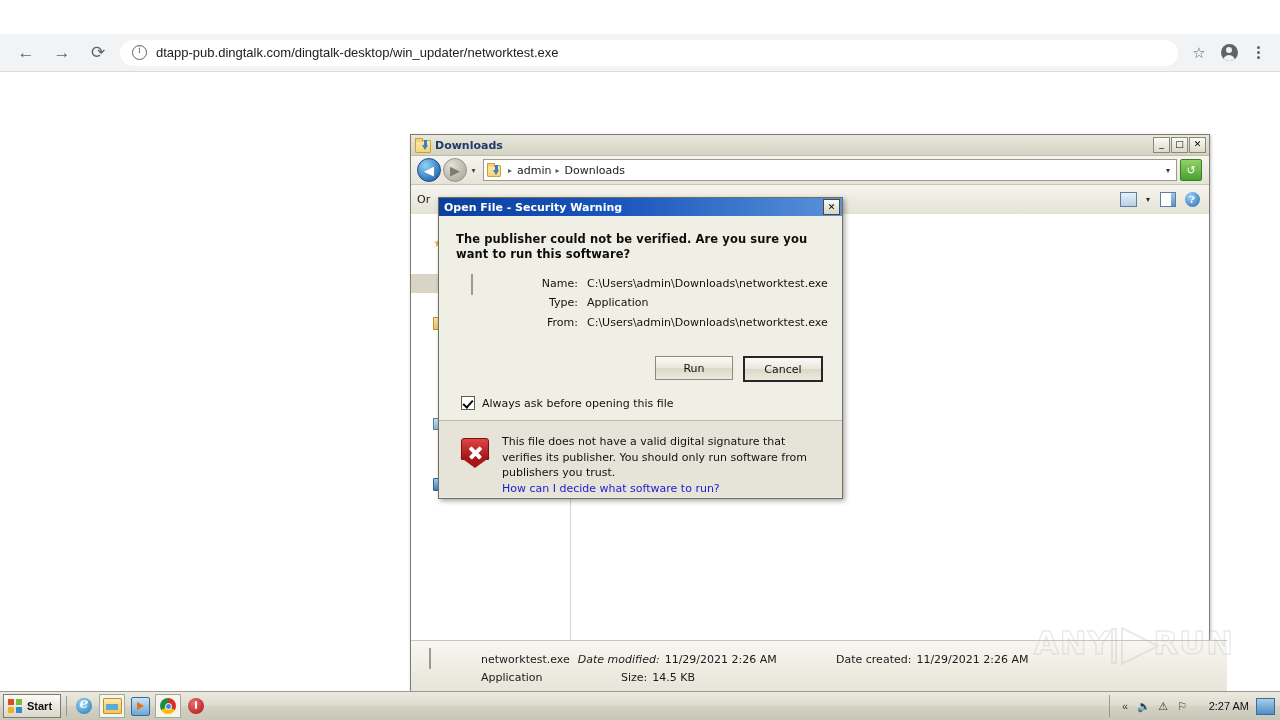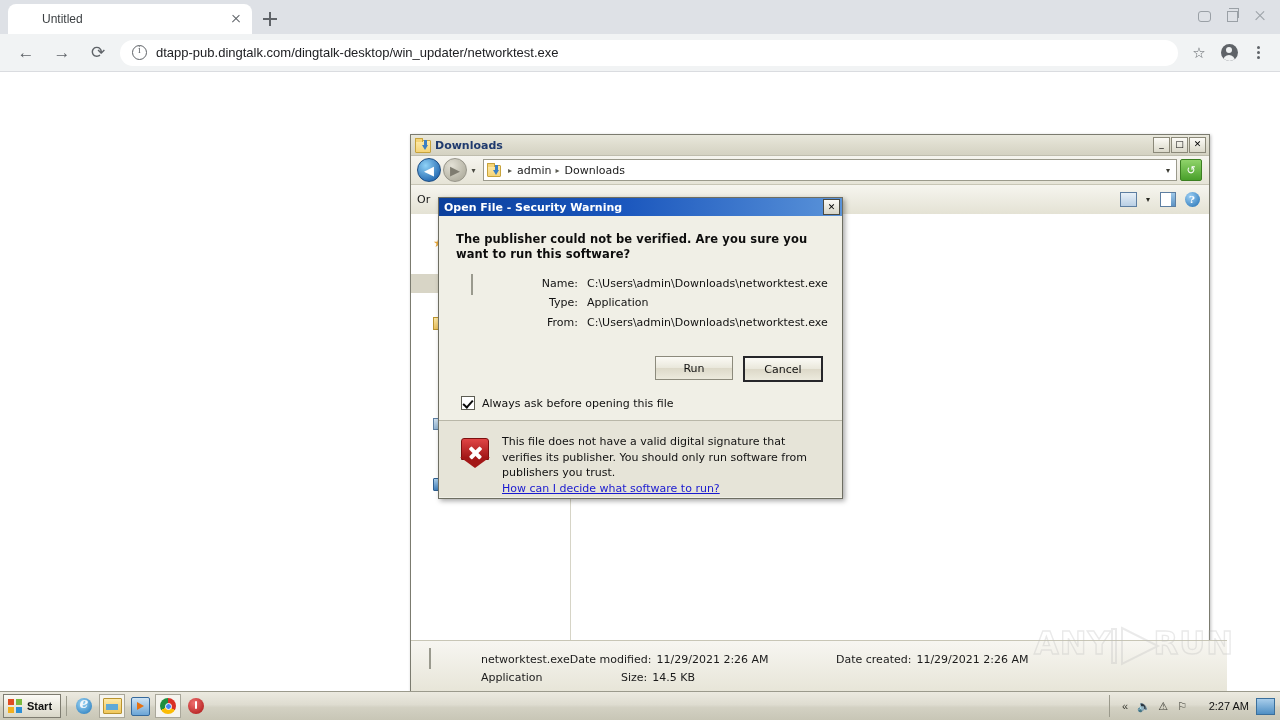--- a/index.html
+++ b/index.html
@@ -550,21 +550,21 @@
   .det-cols { flex: 1; position: relative; height: 40px; }
   .det-line {
     position: absolute;
     display: flex;
     align-items: center;
     font-size: 11px;
     color: #1a1a1a;
   }
   .det-l1 { top: 5px; left: 0; }
   .det-l2 { top: 23px; left: 0; }
-  .det-gap1 { margin-left: 0; }
+  .det-gap1 { margin-left: 8px; font-style: italic; }
   .det-dc { position: absolute; top: 5px; left: 355px; }
   .det-size { position: absolute; top: 23px; left: 140px; }
 
   
   .appicon {
     position: relative;
     width: 100%; height: 100%;
     background: #ffffff;
     border: 1px solid #9a9a8e;
     box-sizing: border-box;
@@ -764,21 +764,20 @@
   .shield-x::before { transform: rotate(45deg); }
   .shield-x::after  { transform: rotate(-45deg); }
   .foot-text {
     margin-left: 13px;
     font-size: 11px;
     color: #111;
     line-height: 1.42;
   }
   .foot-link {
     color: #1a1ad0;
-    text-decoration: underline;
   }
 
   
   #watermark {
     position: absolute;
     left: 1034px; top: 620px;
     width: 200px; height: 52px;
     opacity: 0.30;
     pointer-events: none;
   }
@@ -962,39 +961,20 @@
     border: 1px solid #3a6f9c;
     margin-right: 3px;
     flex-shrink: 0;
   }
 </style>
 </head>
 <body>
 
 <div id="browser">
 
-  <div class="chrome-tabstrip">
-    <div class="chrome-tab">
-      <span class="chrome-tab-title">Untitled</span>
-      <span class="chrome-tab-close"></span>
-    </div>
-    <div class="chrome-newtab"></div>
-
-    <div class="win-controls">
-      <div class="win-btn">
-          <span class="wc-min"></span>
-        </div>
-      <div class="win-btn">
-          <span class="wc-max"></span>
-        </div>
-      <div class="win-btn">
-          <span class="wc-close"></span>
-        </div>
-    </div>
-  </div>
 
   <div class="chrome-toolbar">
     <div class="nav-icon first">←</div>
     <div class="nav-icon">→</div>
     <div class="nav-icon">⟳</div>
     <div class="omnibox">
       <span class="info-circle"></span>
       <span class="omnibox-url">dtapp-pub.dingtalk.com/dingtalk-desktop/win_updater/networktest.exe</span>
     </div>
     <div class="tb-right">

